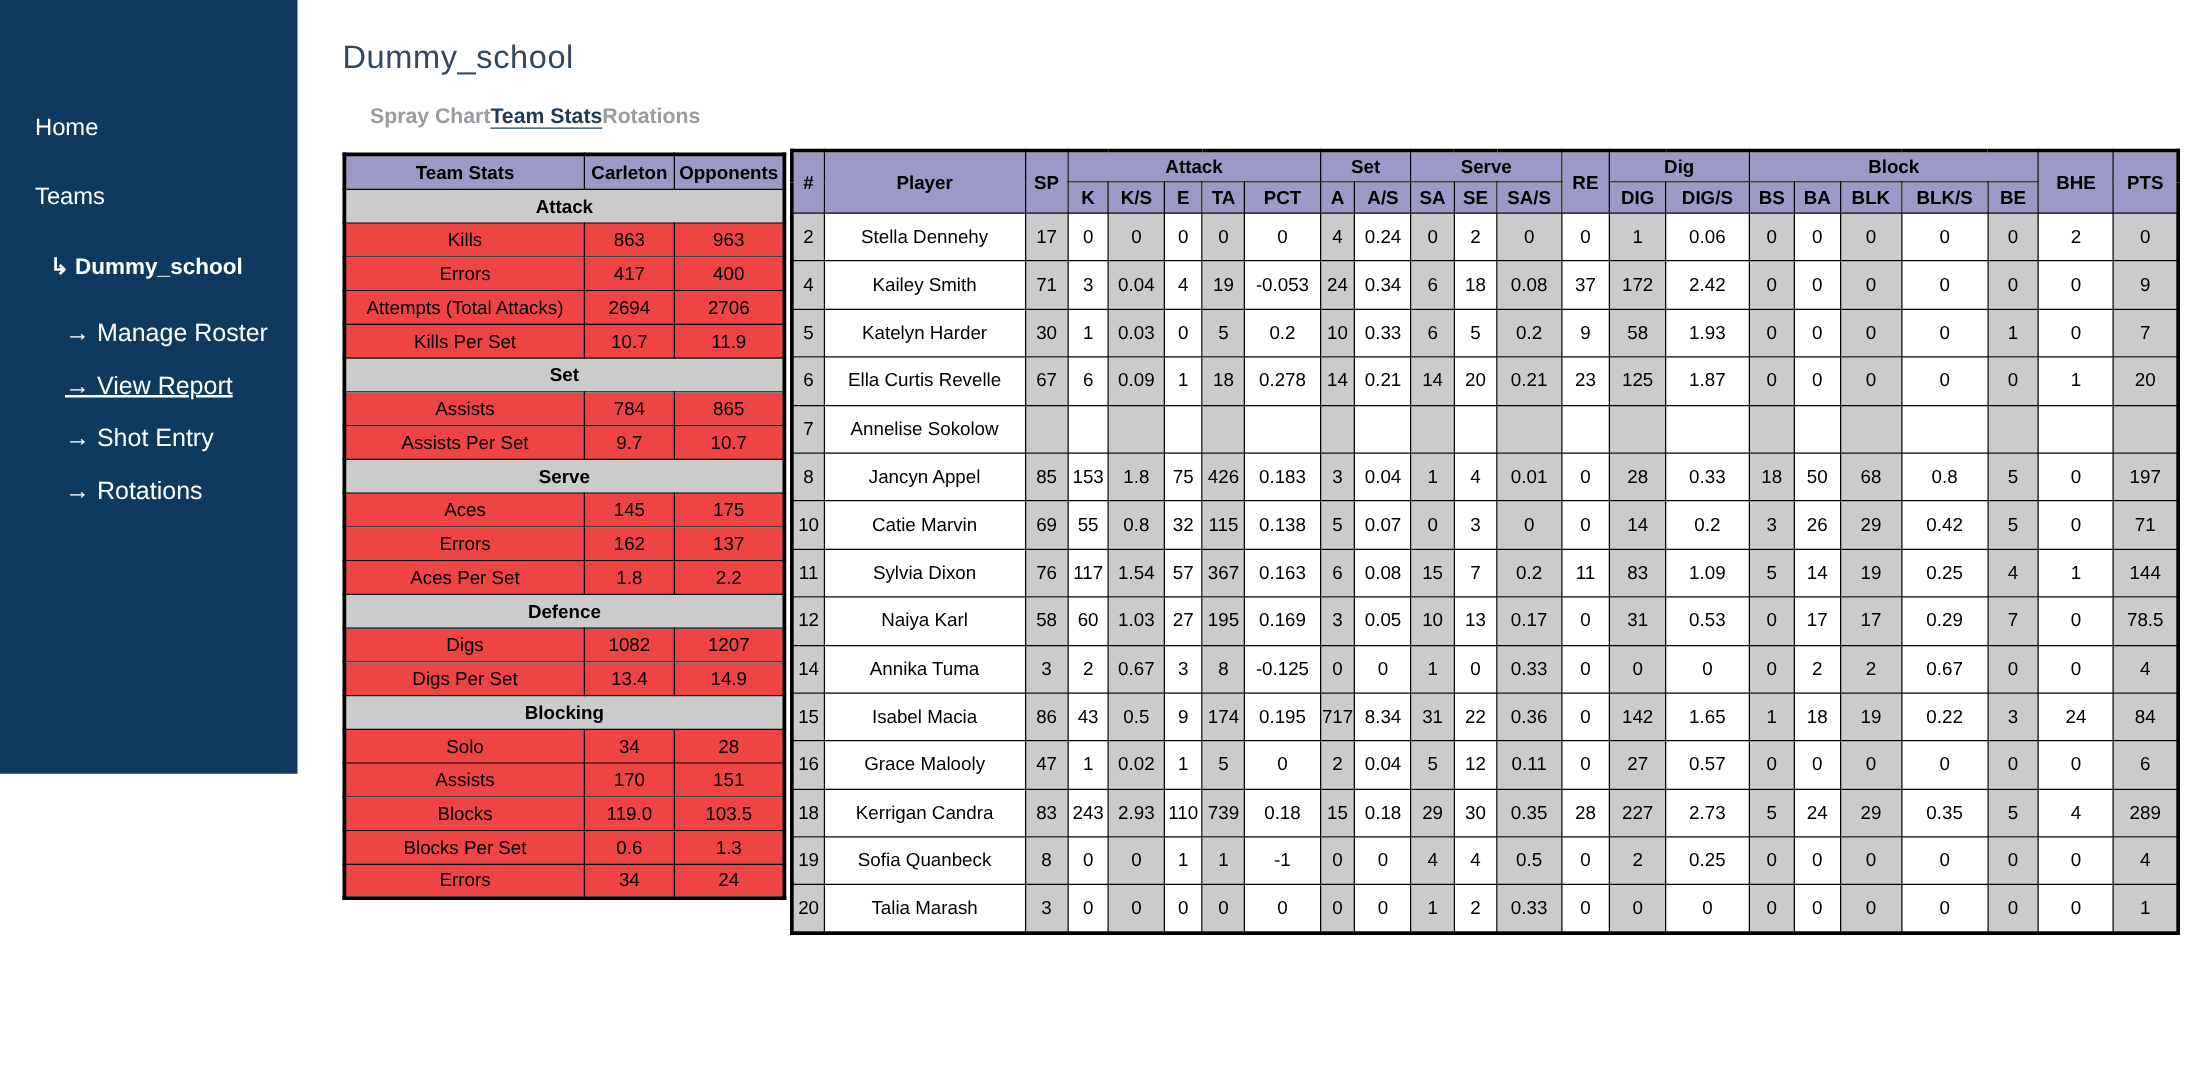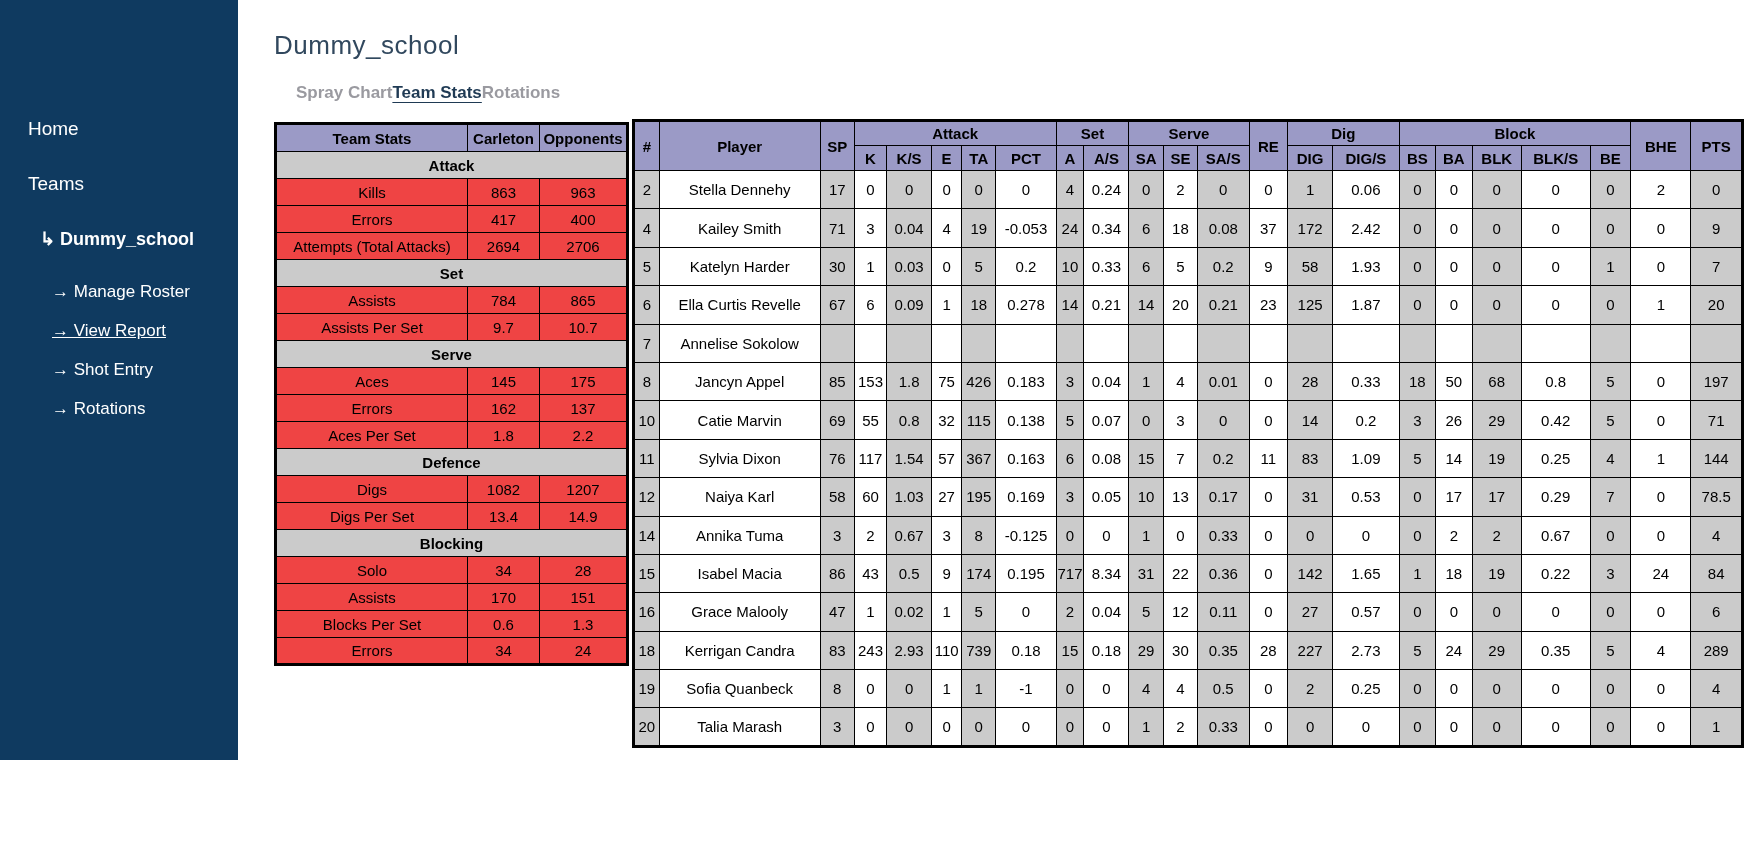--- a/index.html
+++ b/index.html
@@ -4,28 +4,28 @@
 <style>
   * { box-sizing: border-box; margin: 0; padding: 0; }
   html, body { width: 1756px; height: 865px; overflow: hidden; }
   body {
     font-family: "Liberation Sans", sans-serif;
     background: #ffffff;
     display: flex;
   }
   
   .sidebar {
-    width: 238px; height: 760px; flex-shrink: 0;
+    width: 238px; height: 619px; flex-shrink: 0;
     background: var(--sidebar-bg, #0f3a60);
     color: #ffffff;
-    padding: 118px 0 0 28px;
+    padding: 92px 0 0 28px;
   }
   .side-item { font-size: 19px; margin-bottom: 33px; cursor: pointer; }
   .side-team { font-size: 18px; font-weight: bold; margin: 22px 0 32px 12px; cursor: pointer; }
-  .side-sub { font-size: 17px; margin: 0 0 19px 24px; cursor: pointer; }
+  .side-sub { font-size: 20px; margin: 0 0 19px 24px; cursor: pointer; }
   .side-sub.active { text-decoration: underline; }
   
   .main { flex: 1; padding: 30px 0 0 36px; }
   .page-title { font-size: 26px; font-weight: normal; color: #31485e; letter-spacing: .5px; }
   .tabs { display: flex; margin: 22px 0 0 22px; }
   .tab { font-size: 17px; font-weight: bold; color: #9a9aa0; cursor: pointer; }
   .tab.active { color: #1f3a54; text-decoration: underline; text-underline-offset: 4px; }
   
   .tables { display: flex; align-items: flex-start; margin-top: 16px; }
   table { border-collapse: collapse; table-layout: fixed; }
@@ -96,20 +96,25 @@
             <td>Errors</td>
             <td>417</td>
             <td>400</td>
           </tr>
           <tr>
             <td>Attempts (Total Attacks)</td>
             <td>2694</td>
             <td>2706</td>
           </tr>
           <tr>
+            <td>Kills Per Set</td>
+            <td>10.7</td>
+            <td>11.9</td>
+          </tr>
+          <tr>
             <td colspan="3" class="section">Set</td>
           </tr>
           <tr>
             <td>Assists</td>
             <td>784</td>
             <td>865</td>
           </tr>
           <tr>
             <td>Assists Per Set</td>
             <td>9.7</td>
@@ -151,20 +156,25 @@
           </tr>
           <tr>
             <td>Solo</td>
             <td>34</td>
             <td>28</td>
           </tr>
           <tr>
             <td>Assists</td>
             <td>170</td>
             <td>151</td>
+          </tr>
+          <tr>
+            <td>Blocks</td>
+            <td>119.0</td>
+            <td>103.5</td>
           </tr>
           <tr>
             <td>Blocks Per Set</td>
             <td>0.6</td>
             <td>1.3</td>
           </tr>
           <tr>
             <td>Errors</td>
             <td>34</td>
             <td>24</td>

